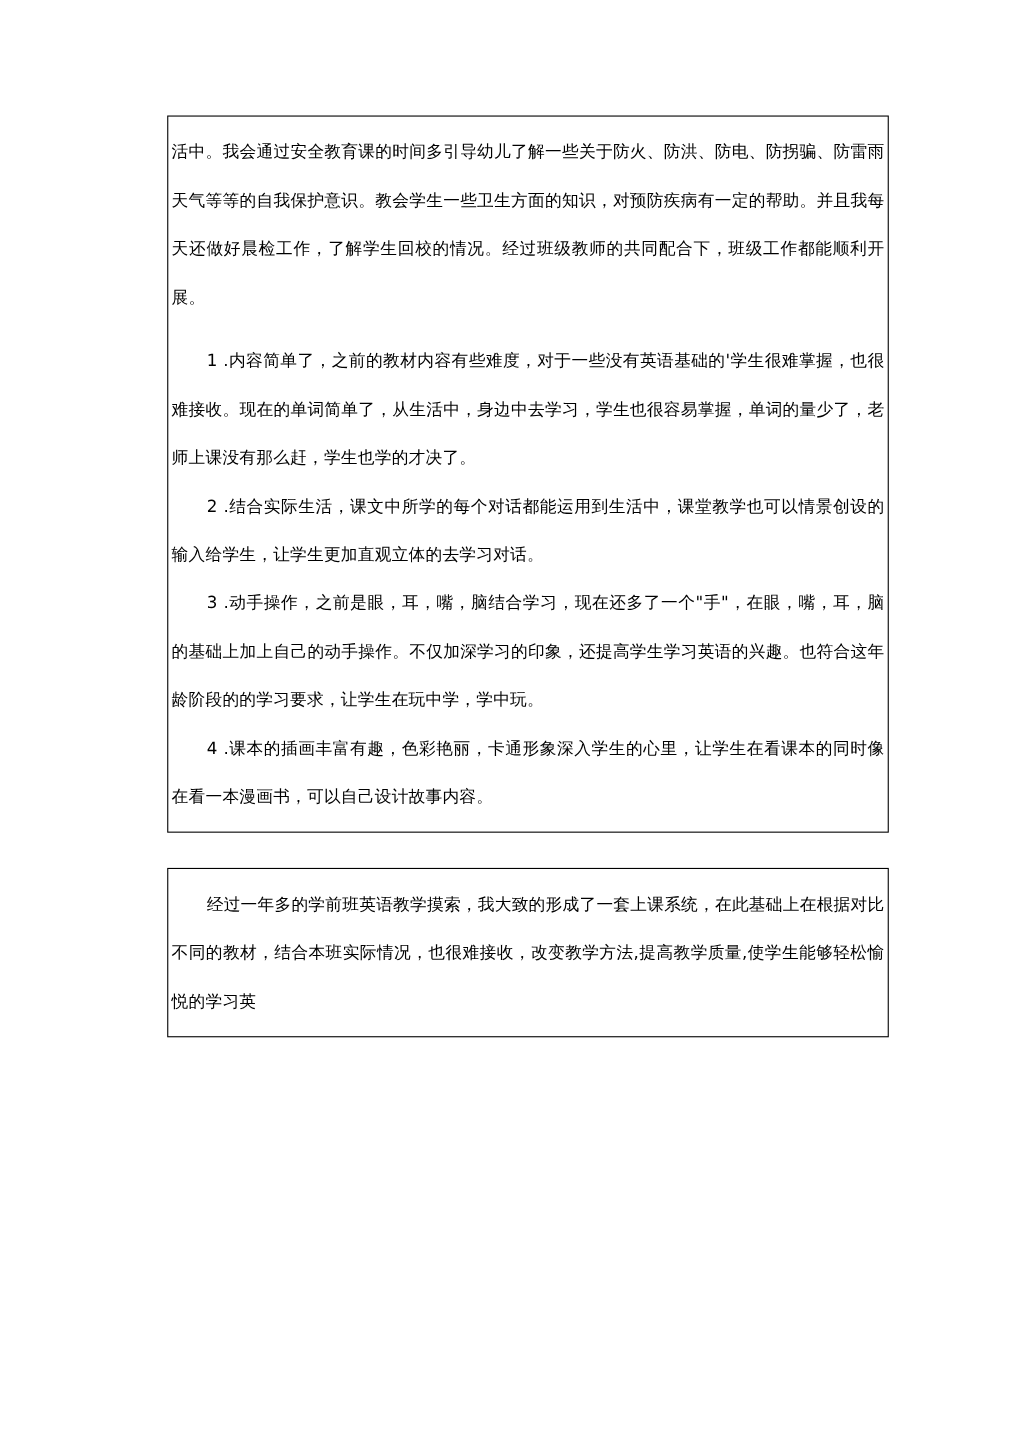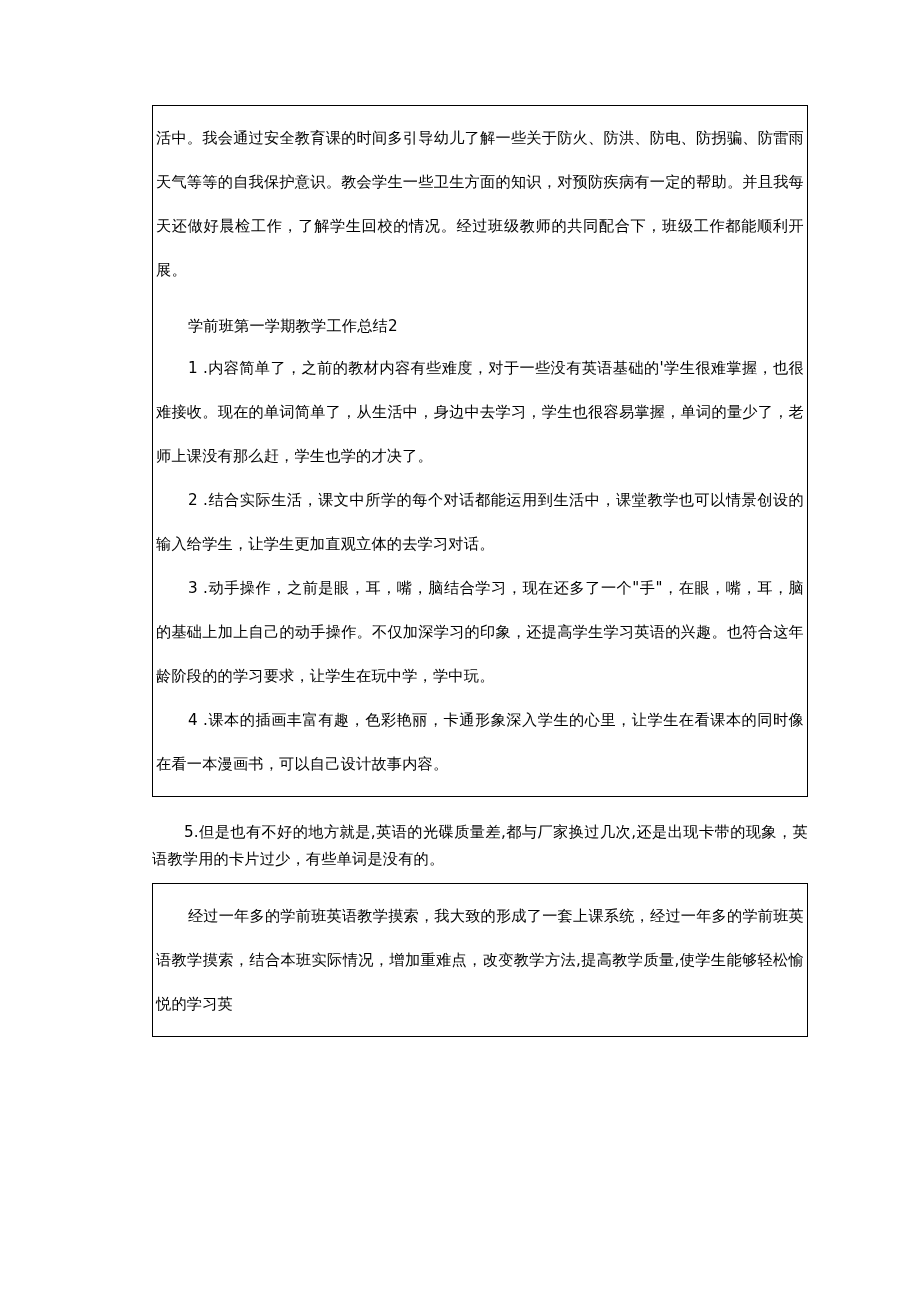--- a/index.html
+++ b/index.html
@@ -90,40 +90,38 @@
 <div class="page">
   <div class="doc-col">
 
     <div class="tbl">
       <div class="tbl-cell">
 
         <p class="p">活中。我会通过安全教育课的时间多引导幼儿了解一些关于防火、防洪、防电、防拐骗、防雷雨天气等等的自我保护意识。教会学生一些卫生方面的知识，对预防疾病有一定的帮助。并且我每天还做好晨检工作，了解学生回校的情况。经过班级教师的共同配合下，班级工作都能顺利开展。</p>
 
         <div class="spacer-sm"></div>
 
-        <p class="p heading-line">学前班第一学期教学工作总结2</p>
 
 
         <p class="p indent">1 .内容简单了，之前的教材内容有些难度，对于一些没有英语基础的'学生很难掌握，也很难接收。现在的单词简单了，从生活中，身边中去学习，学生也很容易掌握，单词的量少了，老师上课没有那么赶，学生也学的才决了。</p>
 
         <p class="p indent">2 .结合实际生活，课文中所学的每个对话都能运用到生活中，课堂教学也可以情景创设的输入给学生，让学生更加直观立体的去学习对话。</p>
 
         <p class="p indent">3 .动手操作，之前是眼，耳，嘴，脑结合学习，现在还多了一个"手"，在眼，嘴，耳，脑的基础上加上自己的动手操作。不仅加深学习的印象，还提高学生学习英语的兴趣。也符合这年龄阶段的的学习要求，让学生在玩中学，学中玩。</p>
 
         <p class="p indent">4 .课本的插画丰富有趣，色彩艳丽，卡通形象深入学生的心里，让学生在看课本的同时像在看一本漫画书，可以自己设计故事内容。</p>
 
       </div>
     </div>
 
     <div class="gap-between-tables"></div>
 
-    <p class="p-tight">5.但是也有不好的地方就是,英语的光碟质量差,都与厂家换过几次,还是出现卡带的现象，英语教学用的卡片过少，有些单词是没有的。</p>
 
     <div class="gap-after-para"></div>
 
     <div class="tbl">
       <div class="tbl-cell">
-        <p class="p indent">经过一年多的学前班英语教学摸索，我大致的形成了一套上课系统，经过一年多的学前班英语教学摸索，结合本班实际情况，增加重难点，改变教学方法,提高教学质量,使学生能够轻松愉悦的学习英</p>
+        <p class="p indent">经过一年多的学前班英语教学摸索，我大致的形成了一套上课系统，在此基础上在根据对比不同的教材，结合本班实际情况，也很难接收，改变教学方法,提高教学质量,使学生能够轻松愉悦的学习英</p>
       </div>
     </div>
 
   </div>
 </div>
 
 </body></html>

